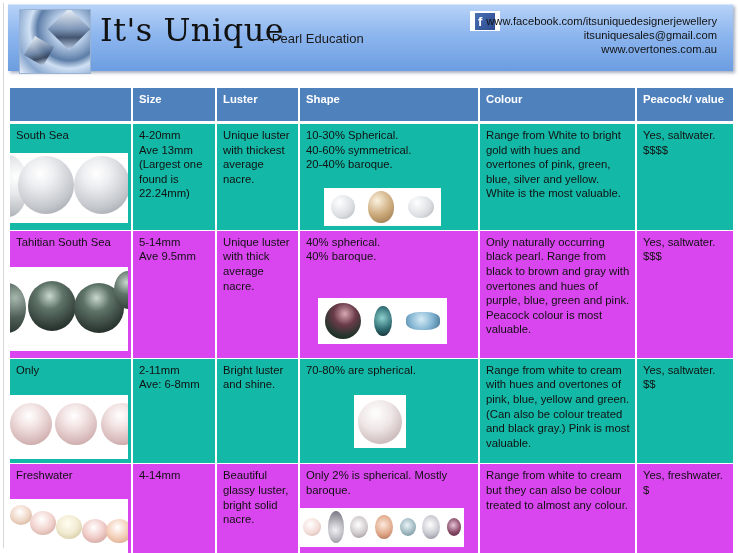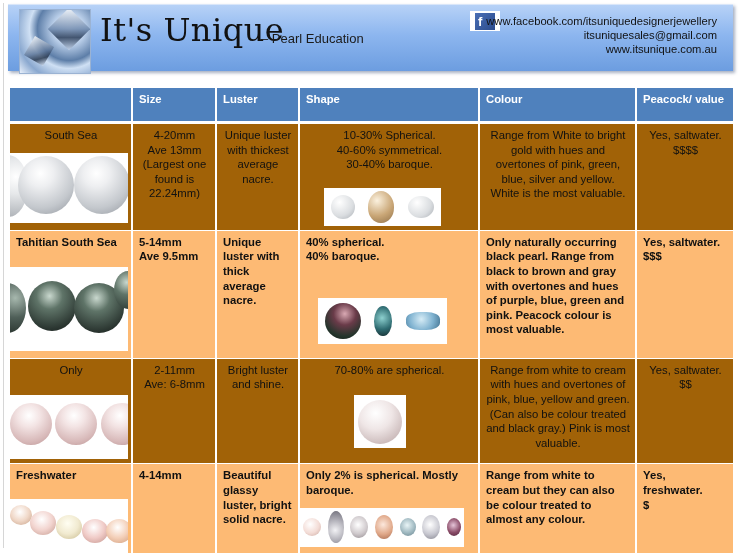--- a/index.html
+++ b/index.html
@@ -44,22 +44,22 @@
     }
     table.pearls th, table.pearls td {
       border-left: 2px solid #ffffff; border-right: 2px solid #ffffff;
       vertical-align: top; text-align: left; font-size: 11.3px; line-height: 14.6px;
       padding: 4px 5px 4px 6px; font-weight: normal;
     }
     table.pearls th {
       background: #4f81bd; color: #ffffff; font-weight: bold; height: 25px; border-bottom: 3px solid #ffffff;
       padding-top: 4px;
     }
-    tr.r-odd td { background: #a16207; border-bottom: 1px solid #ffffff; text-align: center; }
-    tr.r-even td { background: #fdba74; border-bottom: 1px solid #ffffff; font-weight: bold; }
+    tr.r-odd td { background: #14b8a6; border-bottom: 1px solid #ffffff; }
+    tr.r-even td { background: #d946ef; border-bottom: 1px solid #ffffff; }
     .cell-text { white-space: pre-line; display: block; }
     .row-photo { display: block; margin-top: 14px; width: 118px; height: 58px; background: #fff; position: relative; overflow: hidden; margin-left: -6px; }
     .pearl-big { position: absolute; border-radius: 50%; }
     .shape-strip { display: flex; align-items: center; justify-content: space-around; background: #ffffff; margin-top: 14px; position: relative; }
     .shape-pearl { border-radius: 50%; flex: 0 0 auto; }
   </style>
 </head>
 <body>
 
 <div class="frame-line"></div>
@@ -70,21 +70,21 @@
     <div class="gem2"></div>
   </div>
   <div class="brand">It's Unique</div>
   <div class="subtitle">– Pearl Education</div>
   <div class="fb-icon">
       <span>f</span>
     </div>
   <div class="contact">
     <div>www.facebook.com/itsuniquedesignerjewellery</div>
     <div>itsuniquesales@gmail.com</div>
-    <div>www.itsunique.com.au</div>
+    <div>www.overtones.com.au</div>
   </div>
 </div>
 
 <table class="pearls">
   <colgroup>
     <col style="width:123px">
       <col style="width:84px">
       <col style="width:83px">
       <col style="width:180px">
       <col style="width:157px">
@@ -115,21 +115,21 @@
           <span class="cell-text">4-20mm
 Ave 13mm
 (Largest one found is 22.24mm)</span>
         </td>
       <td>
           <span class="cell-text">Unique luster with thickest average nacre.</span>
         </td>
       <td>
         <span class="cell-text">10-30% Spherical.
 40-60% symmetrical.
-30-40% baroque.</span>
+20-40% baroque.</span>
         <div class="shape-strip" style="width:117px;height:38px;margin-left:18px;margin-top:16px;">
           <div class="shape-pearl" style="width:24px;height:24px;background:radial-gradient(circle at 35% 30%,#fff,#dadde0 60%,#a8adb3);"></div>
           <div class="shape-pearl" style="width:26px;height:32px;border-radius:50% 50% 48% 48%;background:radial-gradient(circle at 35% 30%,#fbf1de,#c9a676 55%,#8f7048);"></div>
           <div class="shape-pearl" style="width:26px;height:22px;background:radial-gradient(circle at 35% 30%,#fff,#dadde0 60%,#a8adb3);"></div>
         </div>
       </td>
       <td>
           <span class="cell-text">Range from White to bright gold with hues and overtones of pink, green, blue, silver and yellow. White is the most valuable.</span>
         </td>
       <td>

